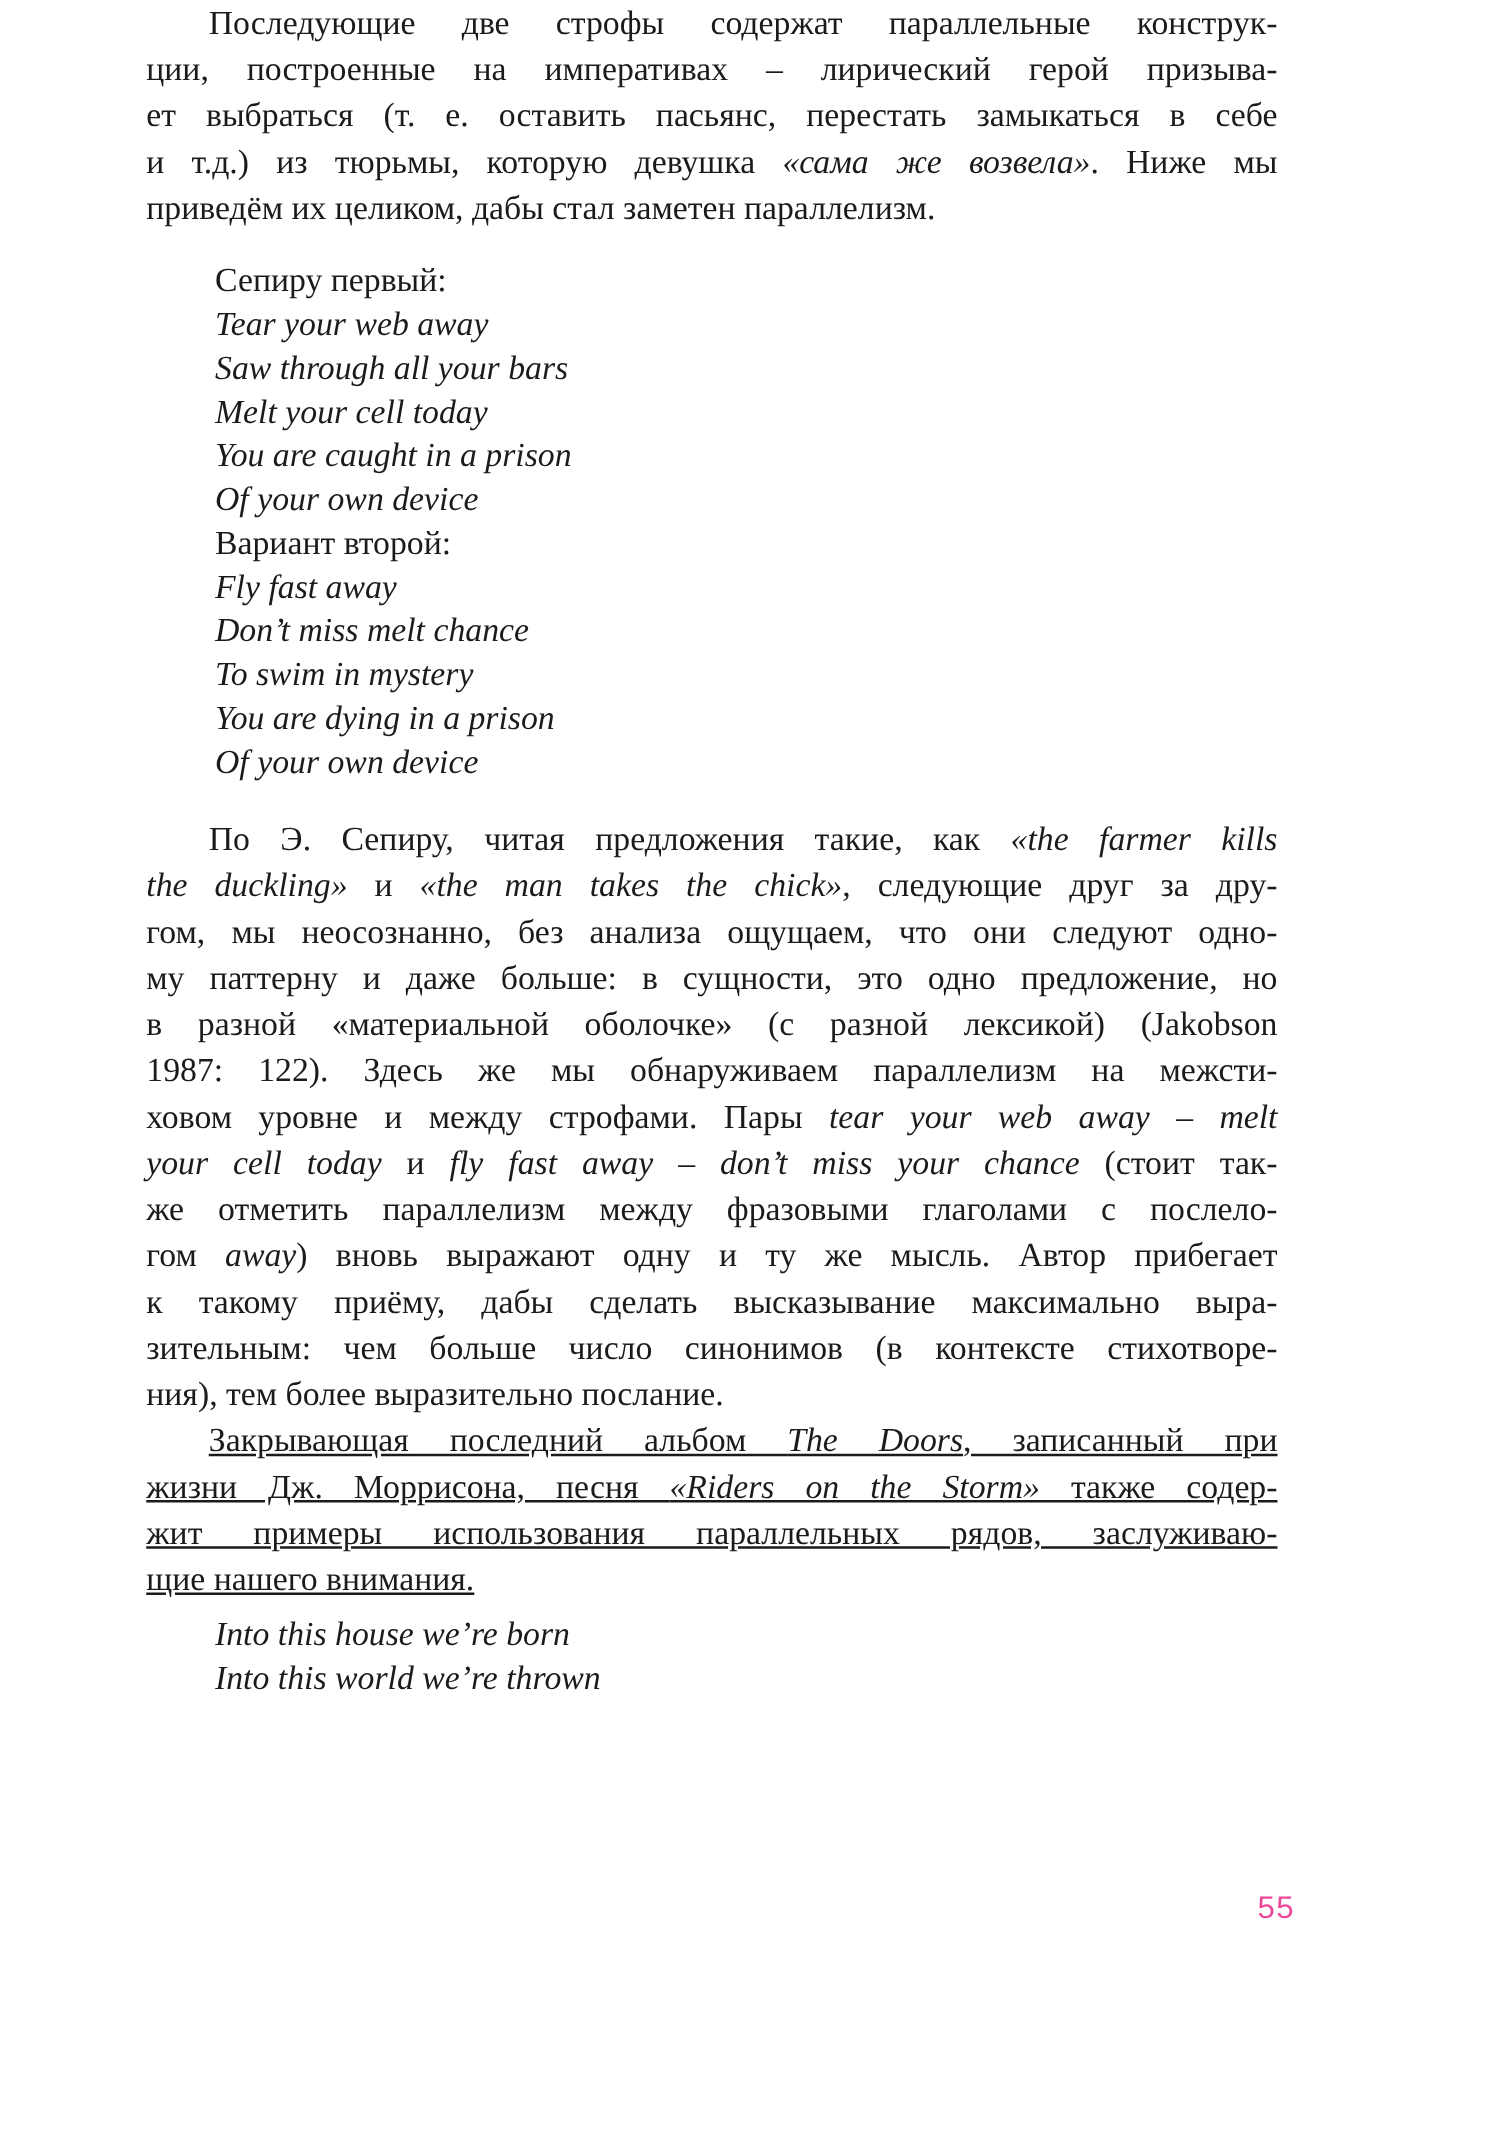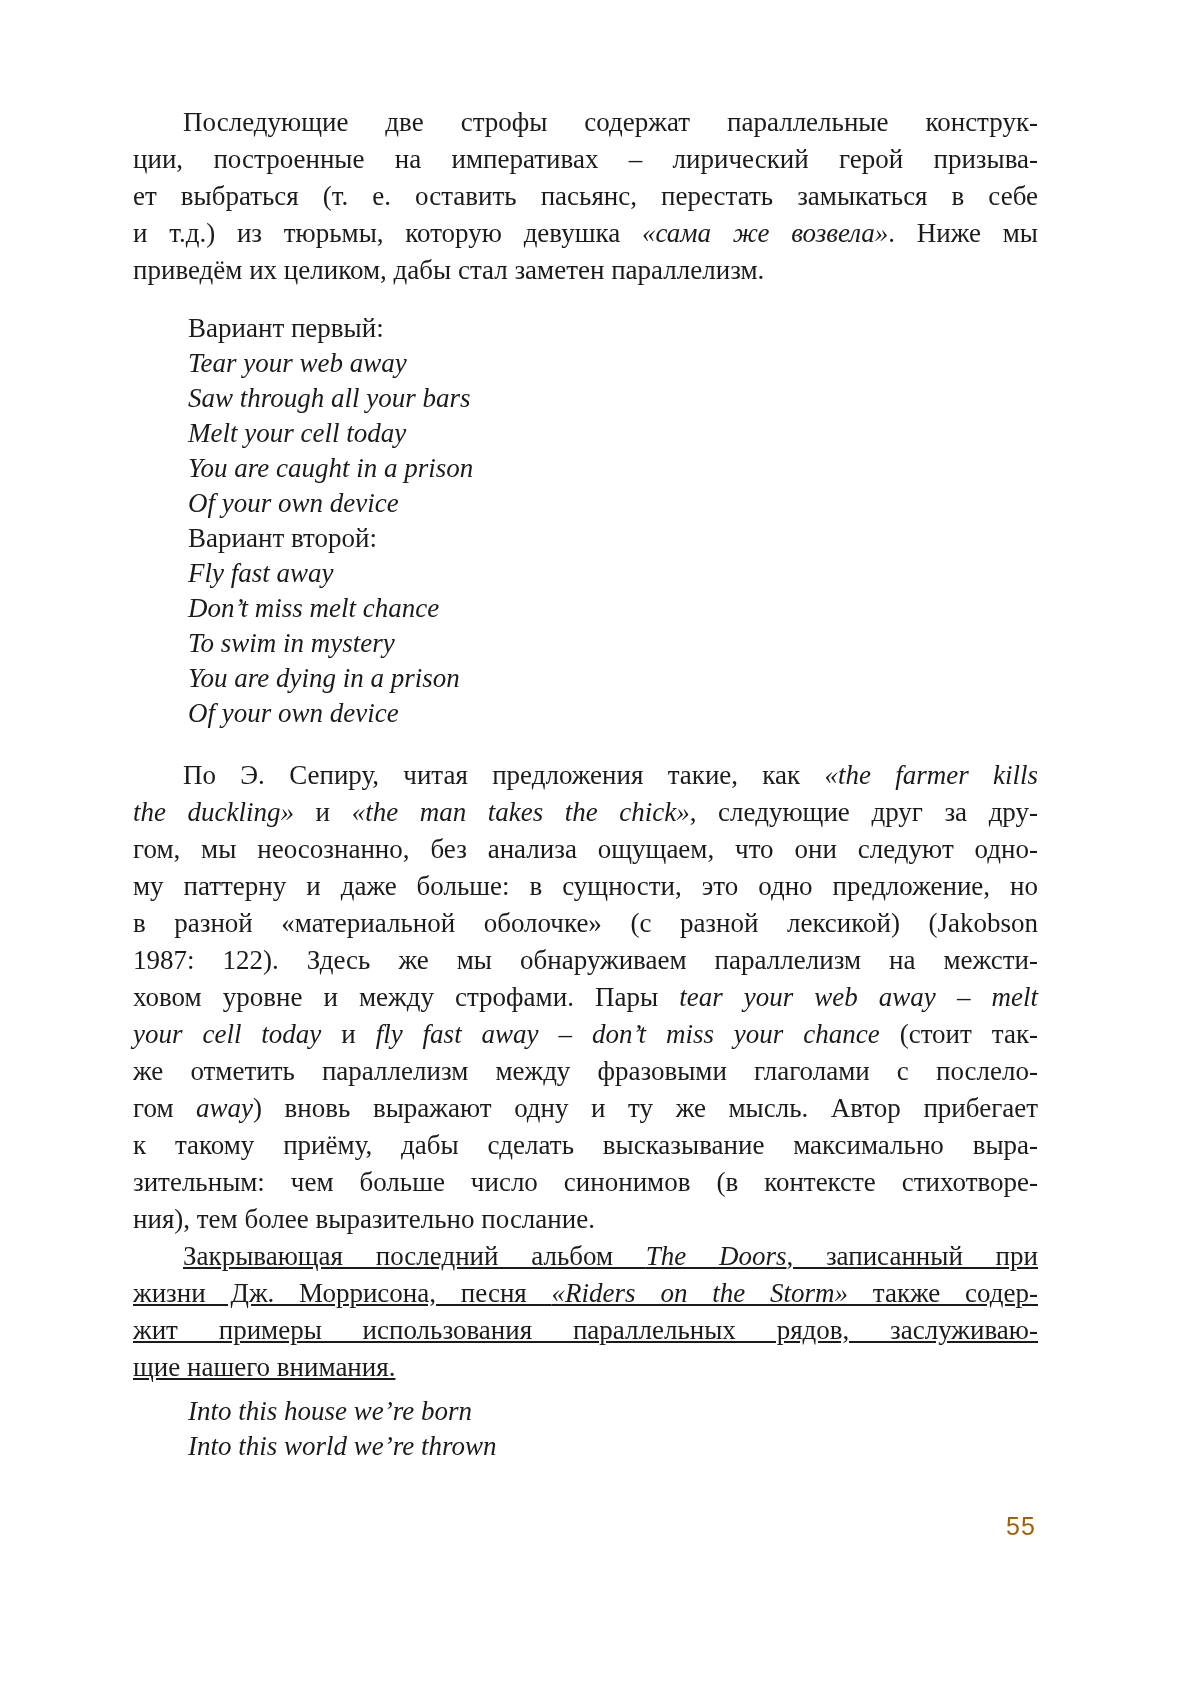--- a/index.html
+++ b/index.html
@@ -9,24 +9,23 @@
     width: 1200px;
     height: 1703px;
     background: #ffffff;
     overflow: hidden;
     font-family: "Liberation Serif", "DejaVu Serif", serif;
     color: #1b1b1b;
   }
 
   .text-column {
     position: absolute;
-    left: 133px;
+    left: 117px;
     top: 0;
     width: 905px;
-    padding-top: 104px;
   }
 
   .block { margin: 0; }
   .block.paragraph { font-size: 27px; line-height: 37px; }
   .block.verse     { font-size: 27px; line-height: 35px; padding-left: 55px; }
 
   
   .text-column .block:nth-child(1) { margin-top: 0; }
   .text-column .block:nth-child(2) { margin-top: 22px; }
   .text-column .block:nth-child(3) { }
@@ -41,38 +40,38 @@
   .it { font-style: italic; }
   .rm { font-style: normal; }
 
   .page-number {
     position: absolute;
     left: 1006px;
     top: 1512px;
     width: 40px;
     font-family: "Liberation Sans", "DejaVu Sans", sans-serif;
     font-size: 25px;
-    color: #a16207;
+    color: #ec4899;
     letter-spacing: 1px;
   }
 </style>
 </head>
 <body>
 
 <div class="page">
   <div class="text-column">
       <div class="block paragraph">
         <div class="line justify indent"><span class="rm">Последующие две строфы содержат параллельные конструк-</span></div>
         <div class="line justify"><span class="rm">ции, построенные на императивах – лирический герой призыва-</span></div>
         <div class="line justify"><span class="rm">ет выбраться (т. е. оставить пасьянс, перестать замыкаться в себе</span></div>
         <div class="line justify"><span class="rm">и т.д.) из тюрьмы, которую девушка </span><span class="it">«сама же возвела»</span><span class="rm">. Ниже мы</span></div>
         <div class="line"><span class="rm">приведём их целиком, дабы стал заметен параллелизм.</span></div>
       </div>
       <div class="block verse">
-        <div class="line"><span class="rm">Вариант первый:</span></div>
+        <div class="line"><span class="rm">Сепиру первый:</span></div>
         <div class="line"><span class="it">Tear your web away</span></div>
         <div class="line"><span class="it">Saw through all your bars</span></div>
         <div class="line"><span class="it">Melt your cell today</span></div>
         <div class="line"><span class="it">You are caught in a prison</span></div>
         <div class="line"><span class="it">Of your own device</span></div>
       </div>
       <div class="block verse">
         <div class="line"><span class="rm">Вариант второй:</span></div>
         <div class="line"><span class="it">Fly fast away</span></div>
         <div class="line"><span class="it">Don’t miss melt chance</span></div>

